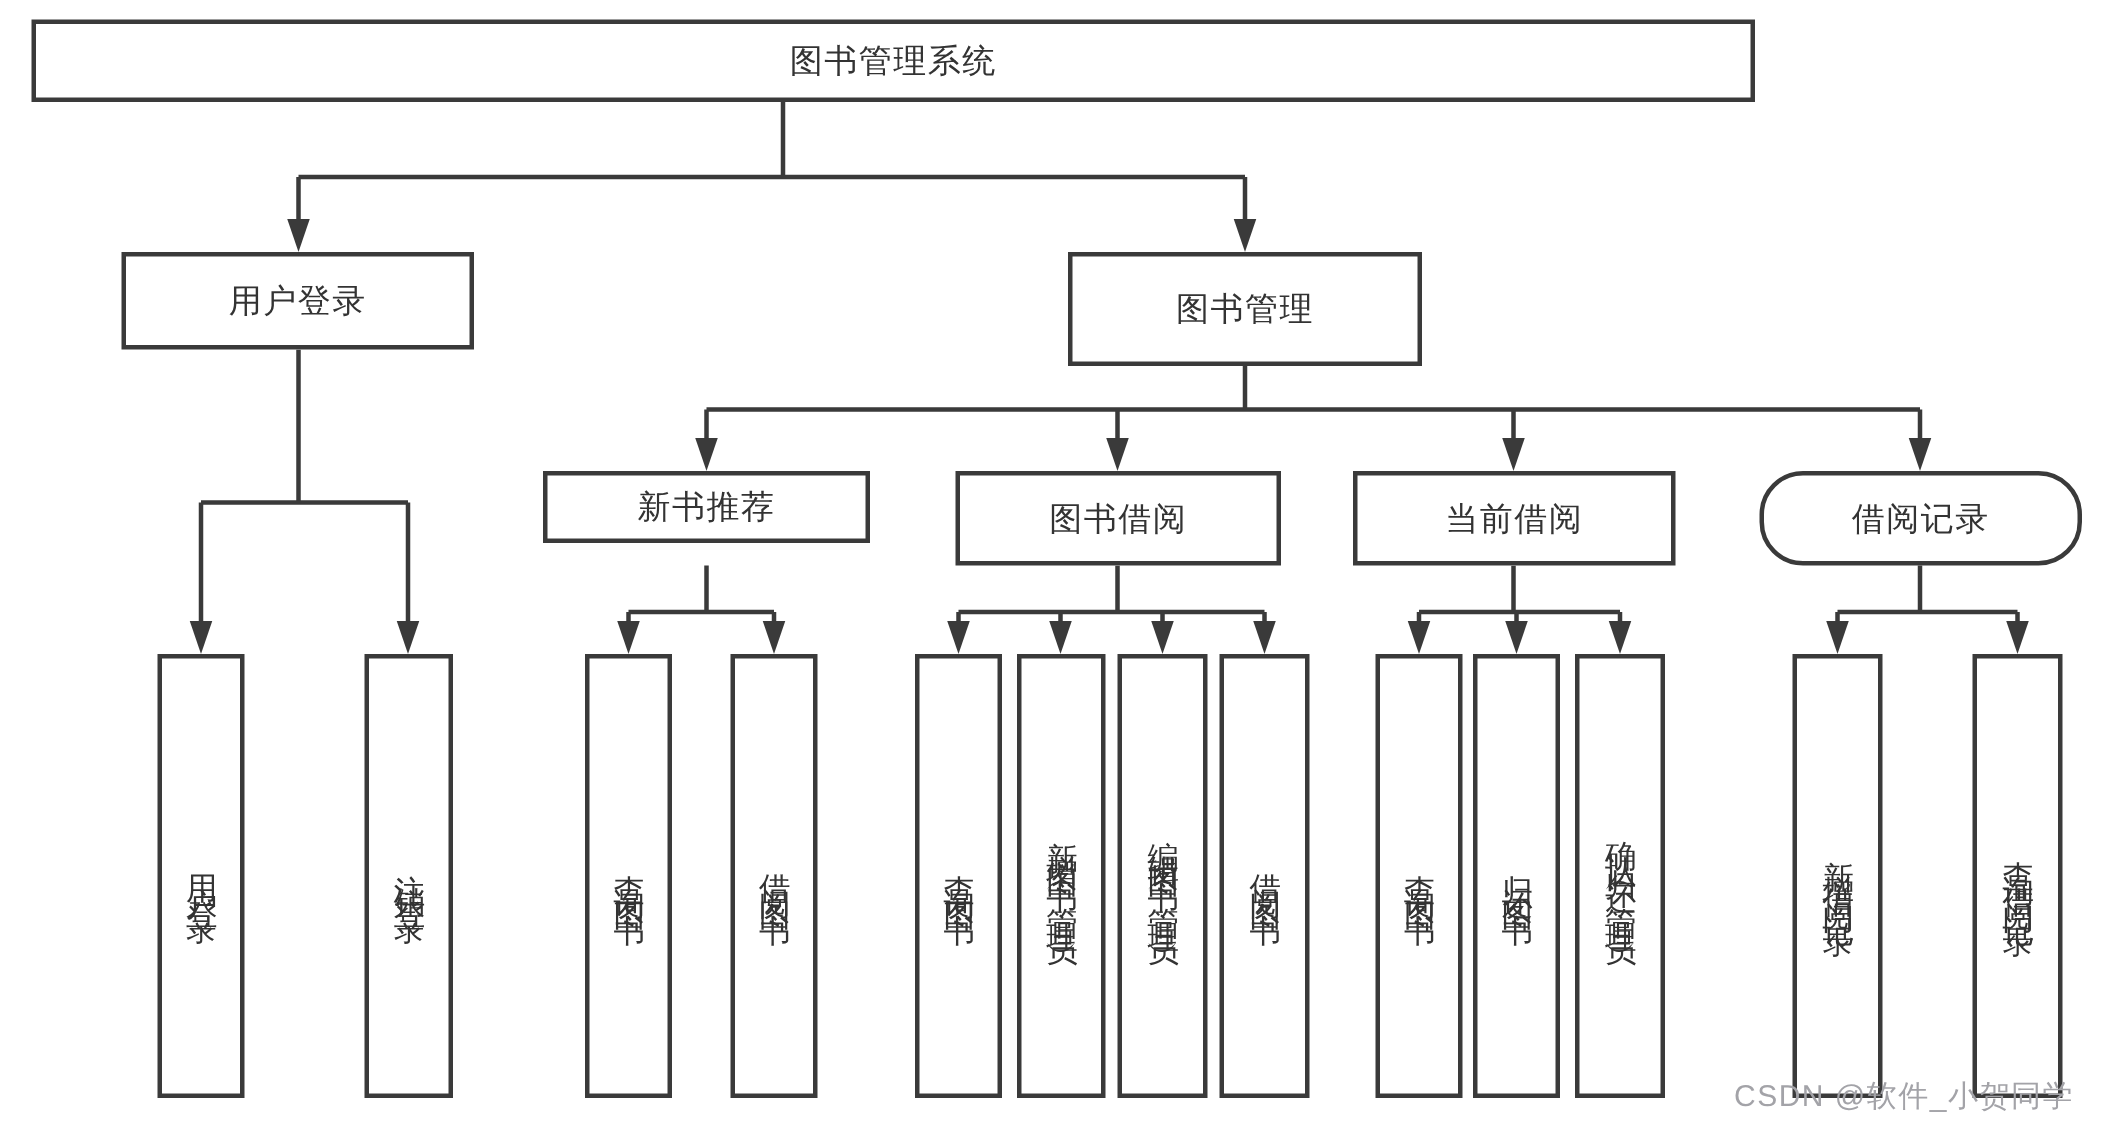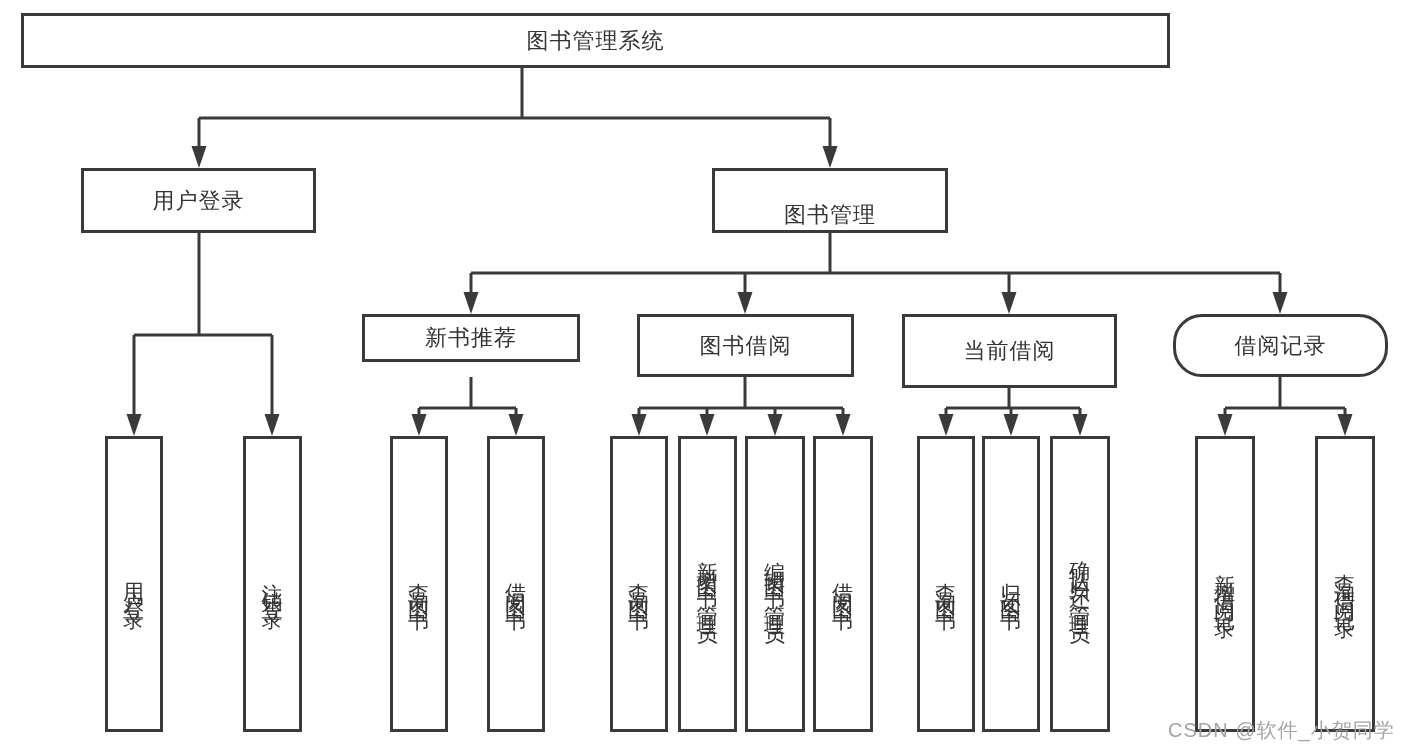--- a/index.html
+++ b/index.html
@@ -59,21 +59,20 @@
     white-space: nowrap;
   }
   .watermark {
     position: absolute;
     left: 1156px;
     top: 717px;
     font-size: 20px;
     color: var(--watermark);
     letter-spacing: 1px;
     white-space: nowrap;
-    margin-left: 12px;
   }
 </style>
 </head>
 <body>
 
 <div class="canvas">
 
   <svg class="wires" viewBox="0 0 1405 747">
 
     <g>
@@ -124,31 +123,31 @@
     </g>
   </svg>
 
   <div class="box h-box" style="left:21px; top:13px; width:1149px; height:55px;">
     <span>图书管理系统</span>
   </div>
 
   <div class="box h-box" style="left:81px; top:168px; width:235px; height:65px;">
     <span>用户登录</span>
   </div>
-  <div class="box h-box" style="left:712px; top:168px; width:236px; height:65px;align-items:flex-end;">
+  <div class="box h-box" style="left:712px; top:168px; width:236px; height:76px;">
     <span>图书管理</span>
   </div>
 
   <div class="box h-box" style="left:362px; top:314px; width:218px; height:48px;">
     <span>新书推荐</span>
   </div>
   <div class="box h-box" style="left:637px; top:314px; width:217px; height:63px;justify-content:center;">
     <span>图书借阅</span>
   </div>
-  <div class="box h-box" style="left:902px; top:314px; width:215px; height:74px;">
+  <div class="box h-box" style="left:902px; top:314px; width:215px; height:63px;">
     <span>当前借阅</span>
   </div>
   <div class="box h-box" style="left:1173px; top:314px; width:215px; height:63px;border-radius:29px;">
     <span>借阅记录</span>
   </div>
 
   <div class="box v-box" style="left:105px; top:436px; width:58px; height:296px;">
     <span>用户登录</span>
   </div>
   <div class="box v-box" style="left:243px; top:436px; width:59px; height:296px;">

